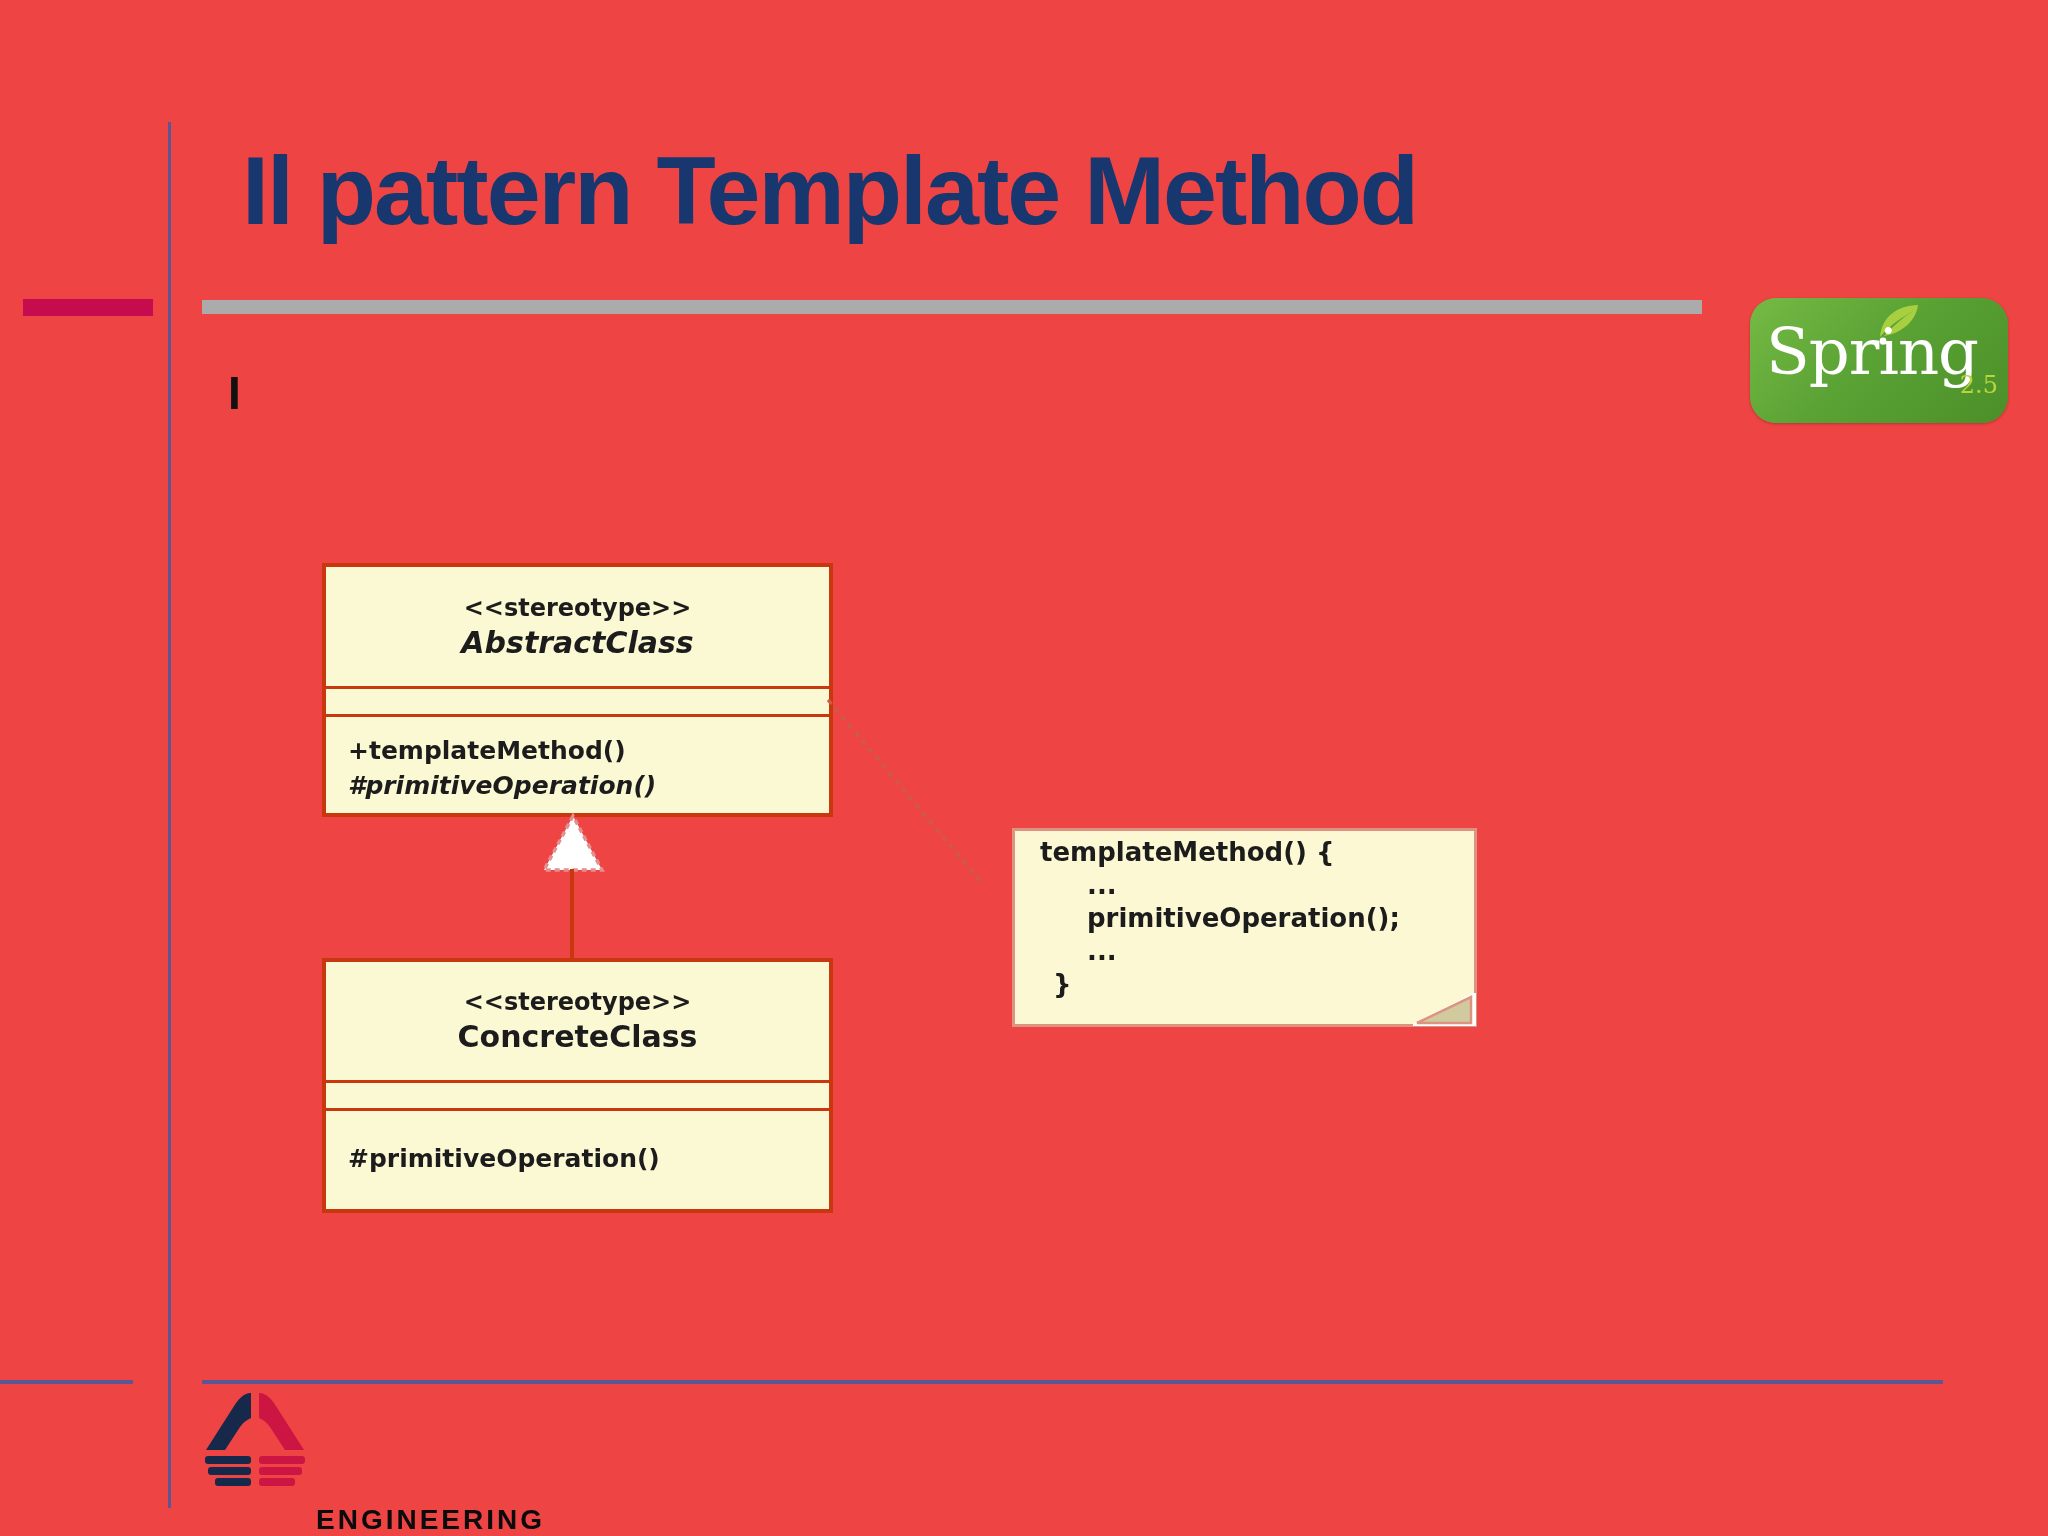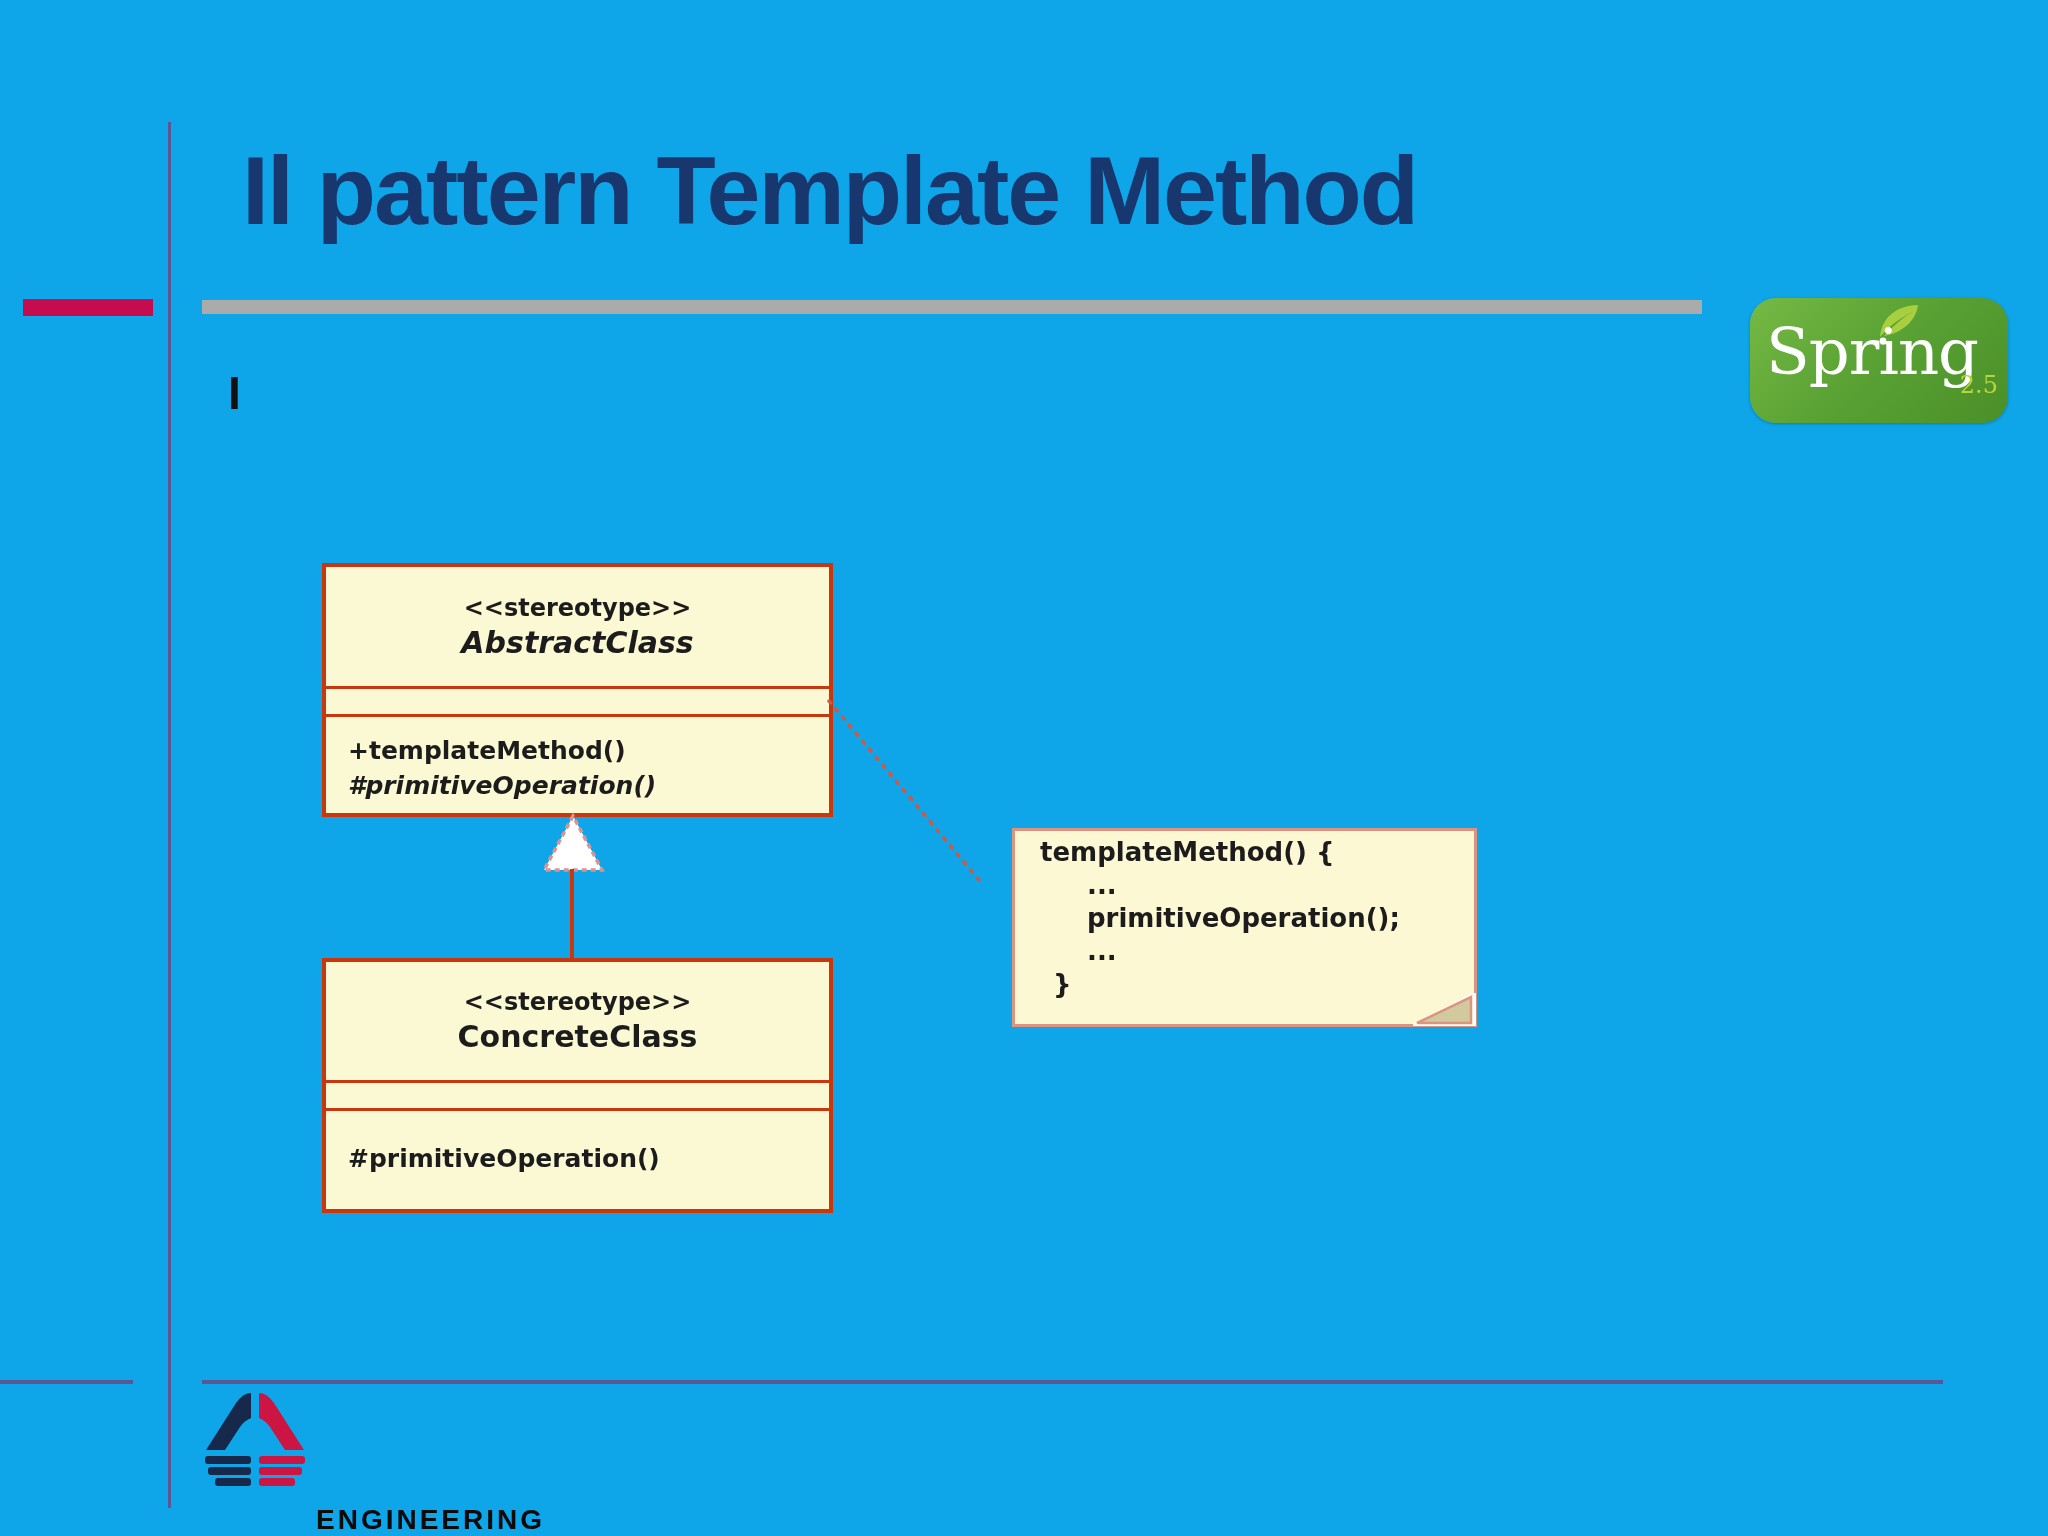--- a/index.html
+++ b/index.html
@@ -1,19 +1,19 @@
 <!DOCTYPE html>
 <html><head>
 <meta charset="utf-8">
 <style>
   html,body{margin:0;padding:0;background:#ffffff;}
   .slide{
     position:relative;
     width:2048px;height:1536px;
-    background:#0ea5e9;
+    background:#ef4444;
     overflow:hidden;
     font-family:"Liberation Sans", sans-serif;
   }
   
   .vline{
     position:absolute;left:168px;top:122px;width:3px;height:1386px;
     background:#5b5694;
   }
   
   .title{

